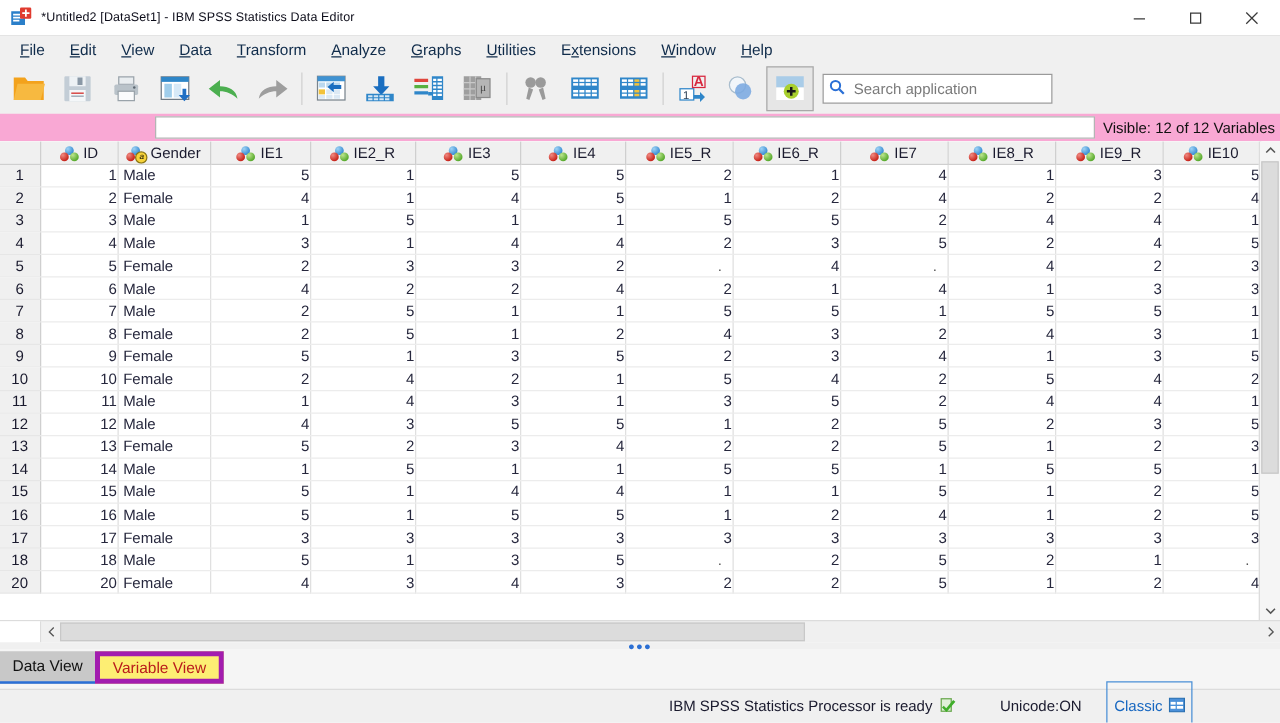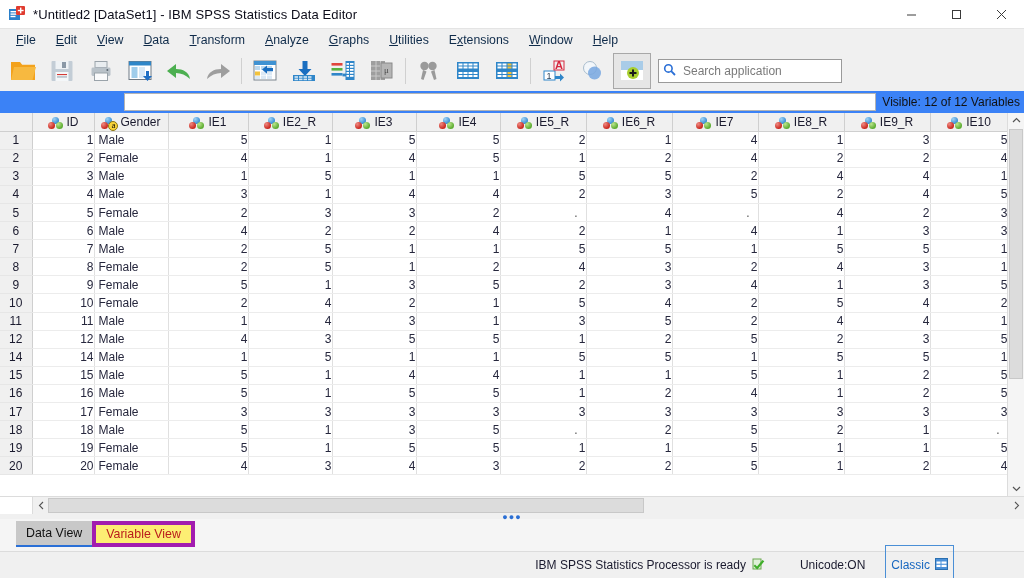--- a/index.html
+++ b/index.html
@@ -12,21 +12,21 @@
     -webkit-font-smoothing:antialiased;
   }
   .app{width:1024px;height:578px;display:flex;flex-direction:column;background:#f0f0f0;position:relative;}
 
   
   .titlebar{
     height:28px;background:#ffffff;display:flex;align-items:center;
     border-bottom:1px solid #e4e4e4;flex:0 0 28px;
   }
   .title-icon{width:18px;height:18px;margin:0 7px 0 8px;position:relative;flex:0 0 18px;}
-  .title-text{font-size:13px;color:#0d0d1a;white-space:nowrap;letter-spacing:0.1px;}
+  .title-text{font-size:10px;color:#0d0d1a;white-space:nowrap;letter-spacing:0.1px;}
   .win-ctrls{margin-left:auto;display:flex;height:28px;}
   .win-btn{width:45px;height:28px;display:flex;align-items:center;justify-content:center;color:#333;font-size:13px;}
   .win-btn svg{display:block;}
 
   
   .menubar{
     height:22px;flex:0 0 22px;background:#f0f0f0;display:flex;align-items:center;
     padding-left:6px;
   }
   .menu-item{
@@ -47,21 +47,21 @@
   .tb-sep{width:1px;height:26px;background:#d0d0d0;margin:0 3px;}
   .search-box{
     margin-left:6px;width:184px;height:24px;background:#fff;border:1px solid #9a9a9a;
     display:flex;align-items:center;padding:0 4px;box-sizing:border-box;
   }
   .search-box .sbi{flex:0 0 16px;margin-right:4px;}
   .search-ph{color:#7a7a7a;font-size:12px;}
 
   
   .editrow{
-    height:22px;flex:0 0 22px;display:flex;align-items:center;background:#3b82f6;padding:0 2px;
+    height:22px;flex:0 0 22px;display:flex;align-items:center;background:#f9a8d4;padding:0 2px;
   }
   .editrow .cellref{width:122px;height:18px;}
   .editrow .cellinput{
     flex:1 1 auto;height:18px;background:#fff;border:1px solid #b4b4b4;box-sizing:border-box;
   }
   .visible-lbl{
     margin-left:6px;font-size:12px;color:#111;white-space:nowrap;padding-right:2px;
   }
 
   
@@ -122,21 +122,21 @@
     height:5px;flex:0 0 5px;background:#f0f0f0;position:relative;
   }
   .splitdots .d{
     position:absolute;left:50%;top:1px;transform:translateX(-50%);
     letter-spacing:1px;color:#2b6fd4;font-size:9px;line-height:5px;
   }
 
   
   .tabsrow{
     height:32px;flex:0 0 32px;background:#f5f5f5;display:flex;align-items:flex-start;
-    padding-left:16px;border-bottom:1px solid #dcdcdc;
+    padding-left:0;border-bottom:1px solid #dcdcdc;
   }
   .vtab{
     height:26px;display:flex;align-items:center;padding:0 10px;font-size:12.4px;
     box-sizing:border-box;margin-top:2px;
   }
   .vtab.active{background:#c8c8c8;color:#111;border-bottom:2px solid #2a6fd6;}
   .vtab.alt{background:#fdee73;border:4px solid #a21caf;color:#b91c1c;}
 
   
   .statusbar{
@@ -769,20 +769,36 @@
               <td class="cell">5</td>
               <td class="cell">1</td>
               <td class="cell">2</td>
               <td class="cell">5</td>
               <td class="cell">2</td>
               <td class="cell">3</td>
               <td class="cell">5</td>
               <td class="cell"></td>
             </tr>
             <tr>
+              <td class="rownum">13</td>
+              <td class="cell">13</td>
+              <td class="cell txt">Female</td>
+              <td class="cell">5</td>
+              <td class="cell">2</td>
+              <td class="cell">3</td>
+              <td class="cell">4</td>
+              <td class="cell">2</td>
+              <td class="cell">2</td>
+              <td class="cell">5</td>
+              <td class="cell">1</td>
+              <td class="cell">2</td>
+              <td class="cell">3</td>
+              <td class="cell"></td>
+            </tr>
+            <tr>
               <td class="rownum">14</td>
               <td class="cell">14</td>
               <td class="cell txt">Male</td>
               <td class="cell">1</td>
               <td class="cell">5</td>
               <td class="cell">1</td>
               <td class="cell">1</td>
               <td class="cell">5</td>
               <td class="cell">5</td>
               <td class="cell">1</td>
@@ -846,36 +862,20 @@
               <td class="cell">5</td>
               <td class="cell">1</td>
               <td class="cell">3</td>
               <td class="cell">5</td>
               <td class="cell miss">.</td>
               <td class="cell">2</td>
               <td class="cell">5</td>
               <td class="cell">2</td>
               <td class="cell">1</td>
               <td class="cell miss">.</td>
-              <td class="cell"></td>
-            </tr>
-            <tr>
-              <td class="rownum">19</td>
-              <td class="cell">19</td>
-              <td class="cell txt">Female</td>
-              <td class="cell">5</td>
-              <td class="cell">1</td>
-              <td class="cell">5</td>
-              <td class="cell">5</td>
-              <td class="cell">1</td>
-              <td class="cell">1</td>
-              <td class="cell">5</td>
-              <td class="cell">1</td>
-              <td class="cell">1</td>
-              <td class="cell">5</td>
               <td class="cell"></td>
             </tr>
             <tr>
               <td class="rownum">20</td>
               <td class="cell">20</td>
               <td class="cell txt">Female</td>
               <td class="cell">4</td>
               <td class="cell">3</td>
               <td class="cell">4</td>
               <td class="cell">3</td>

